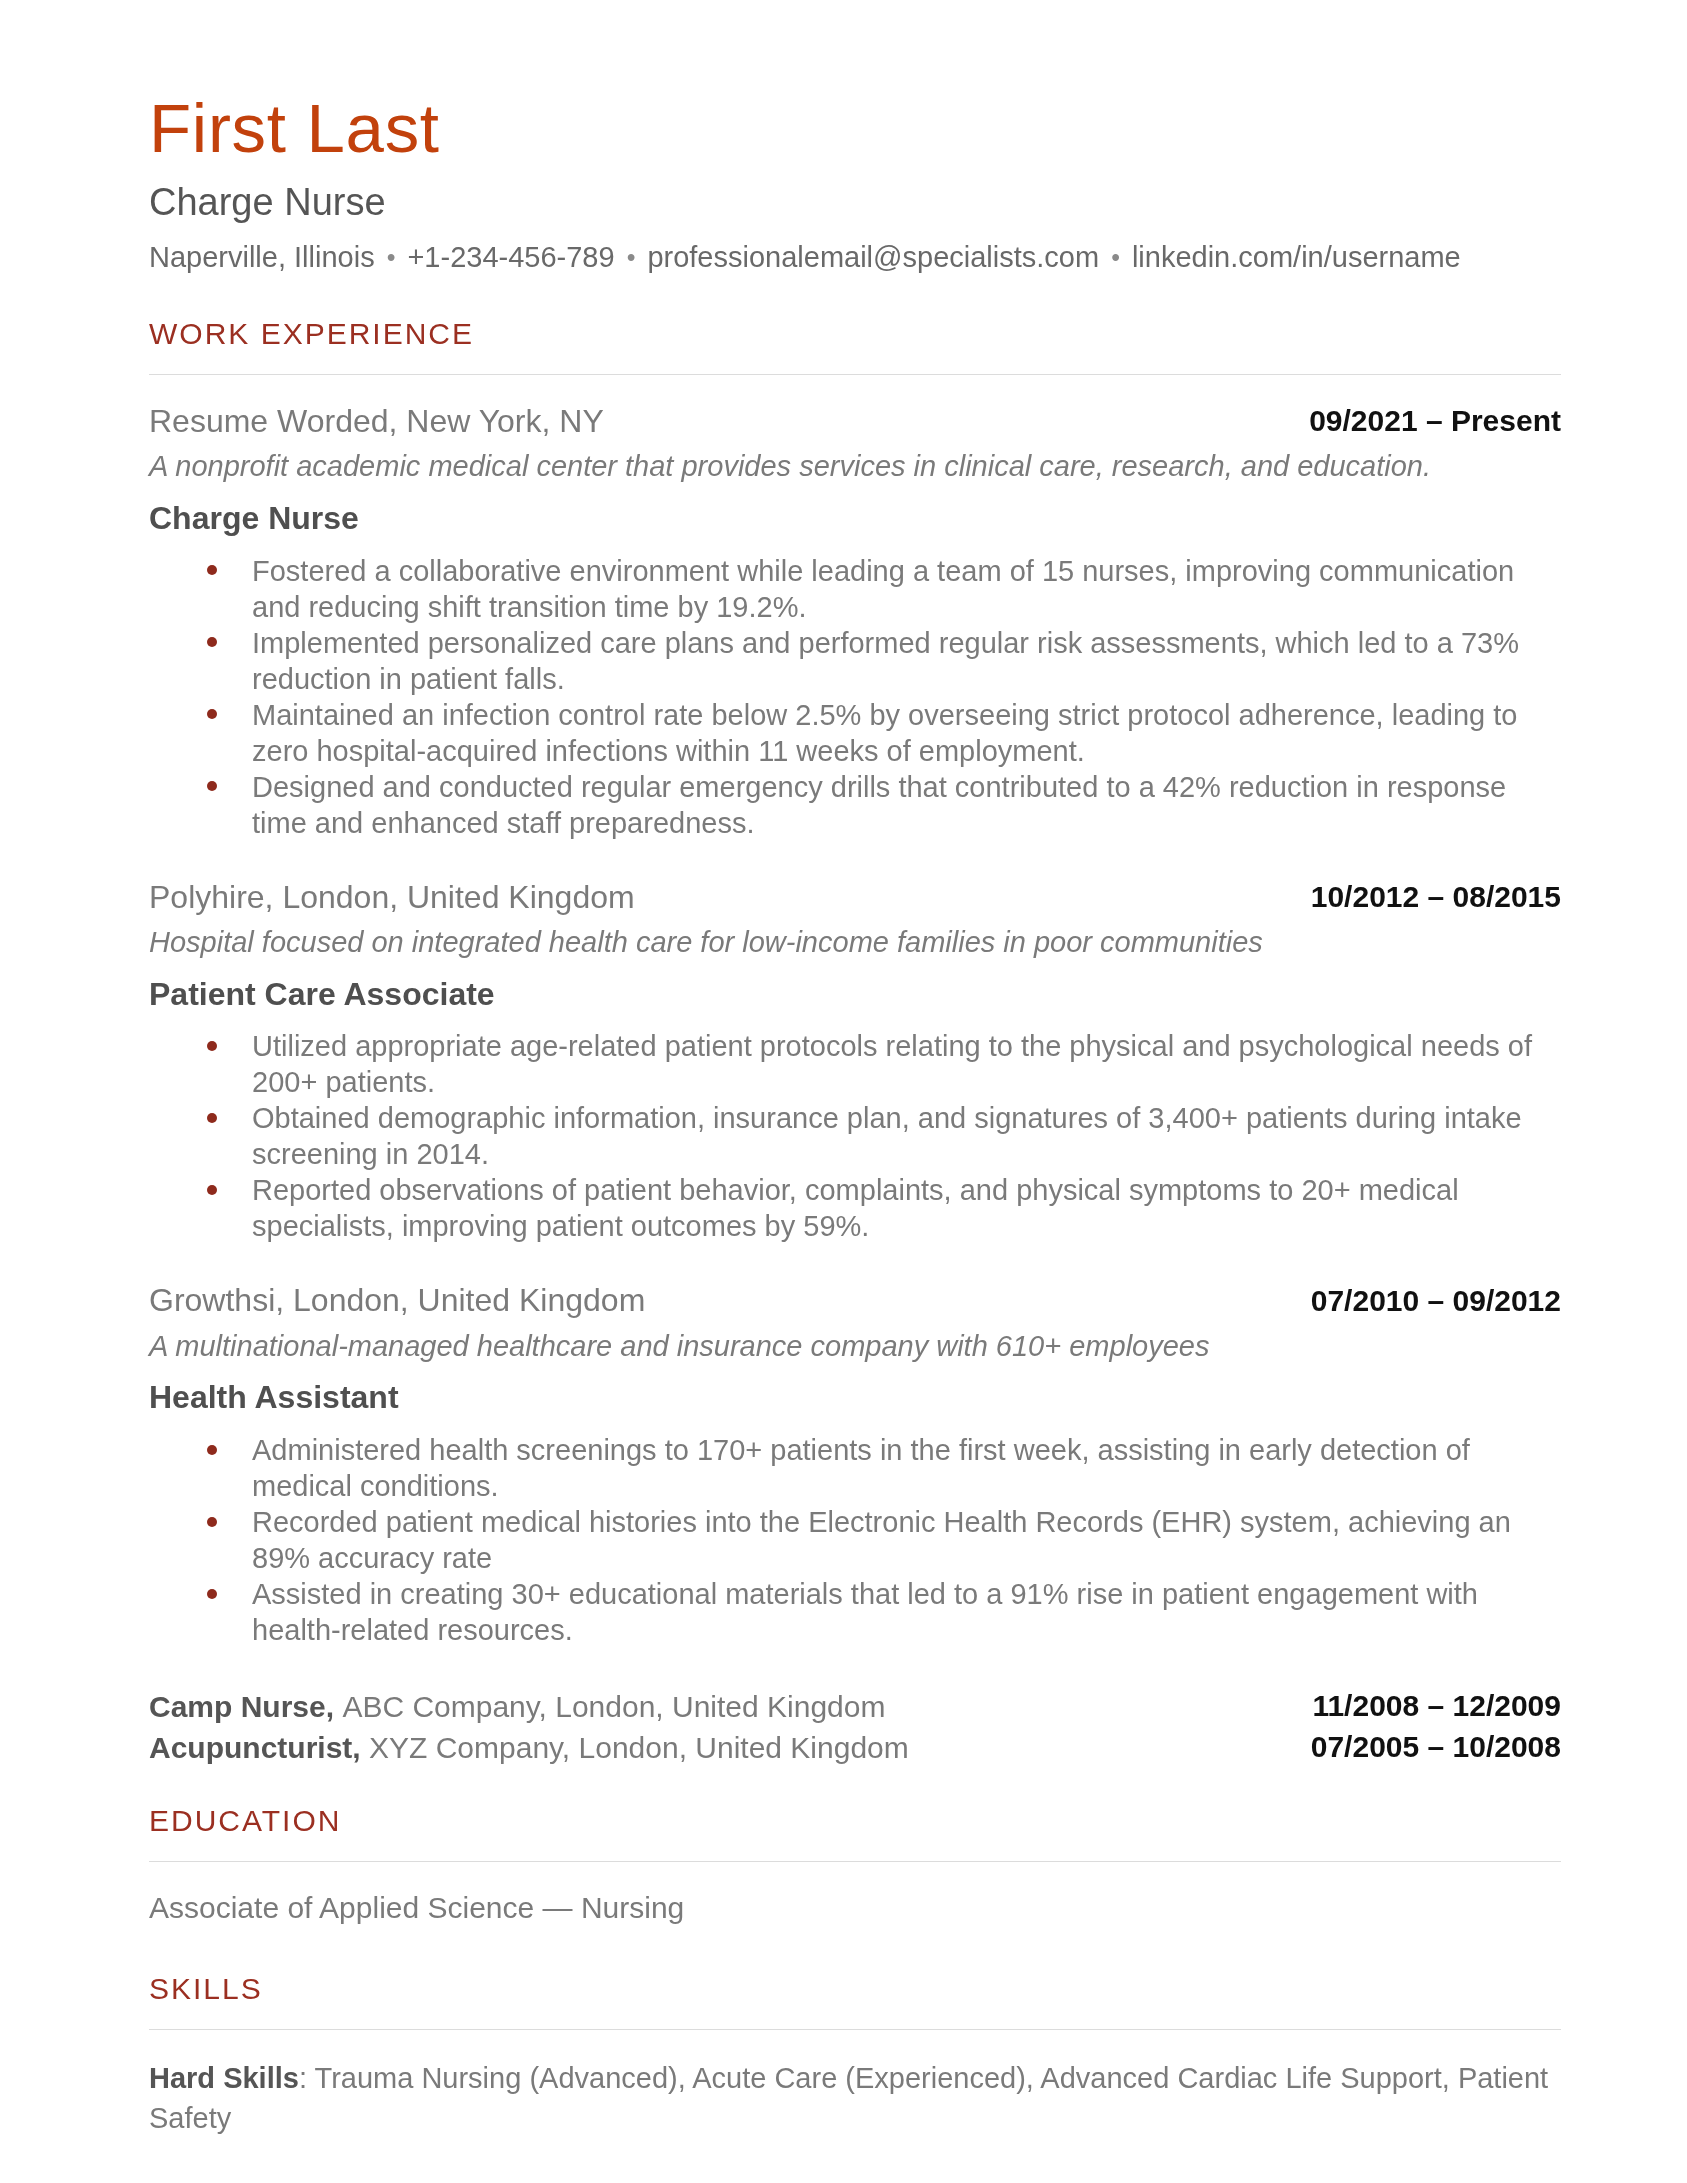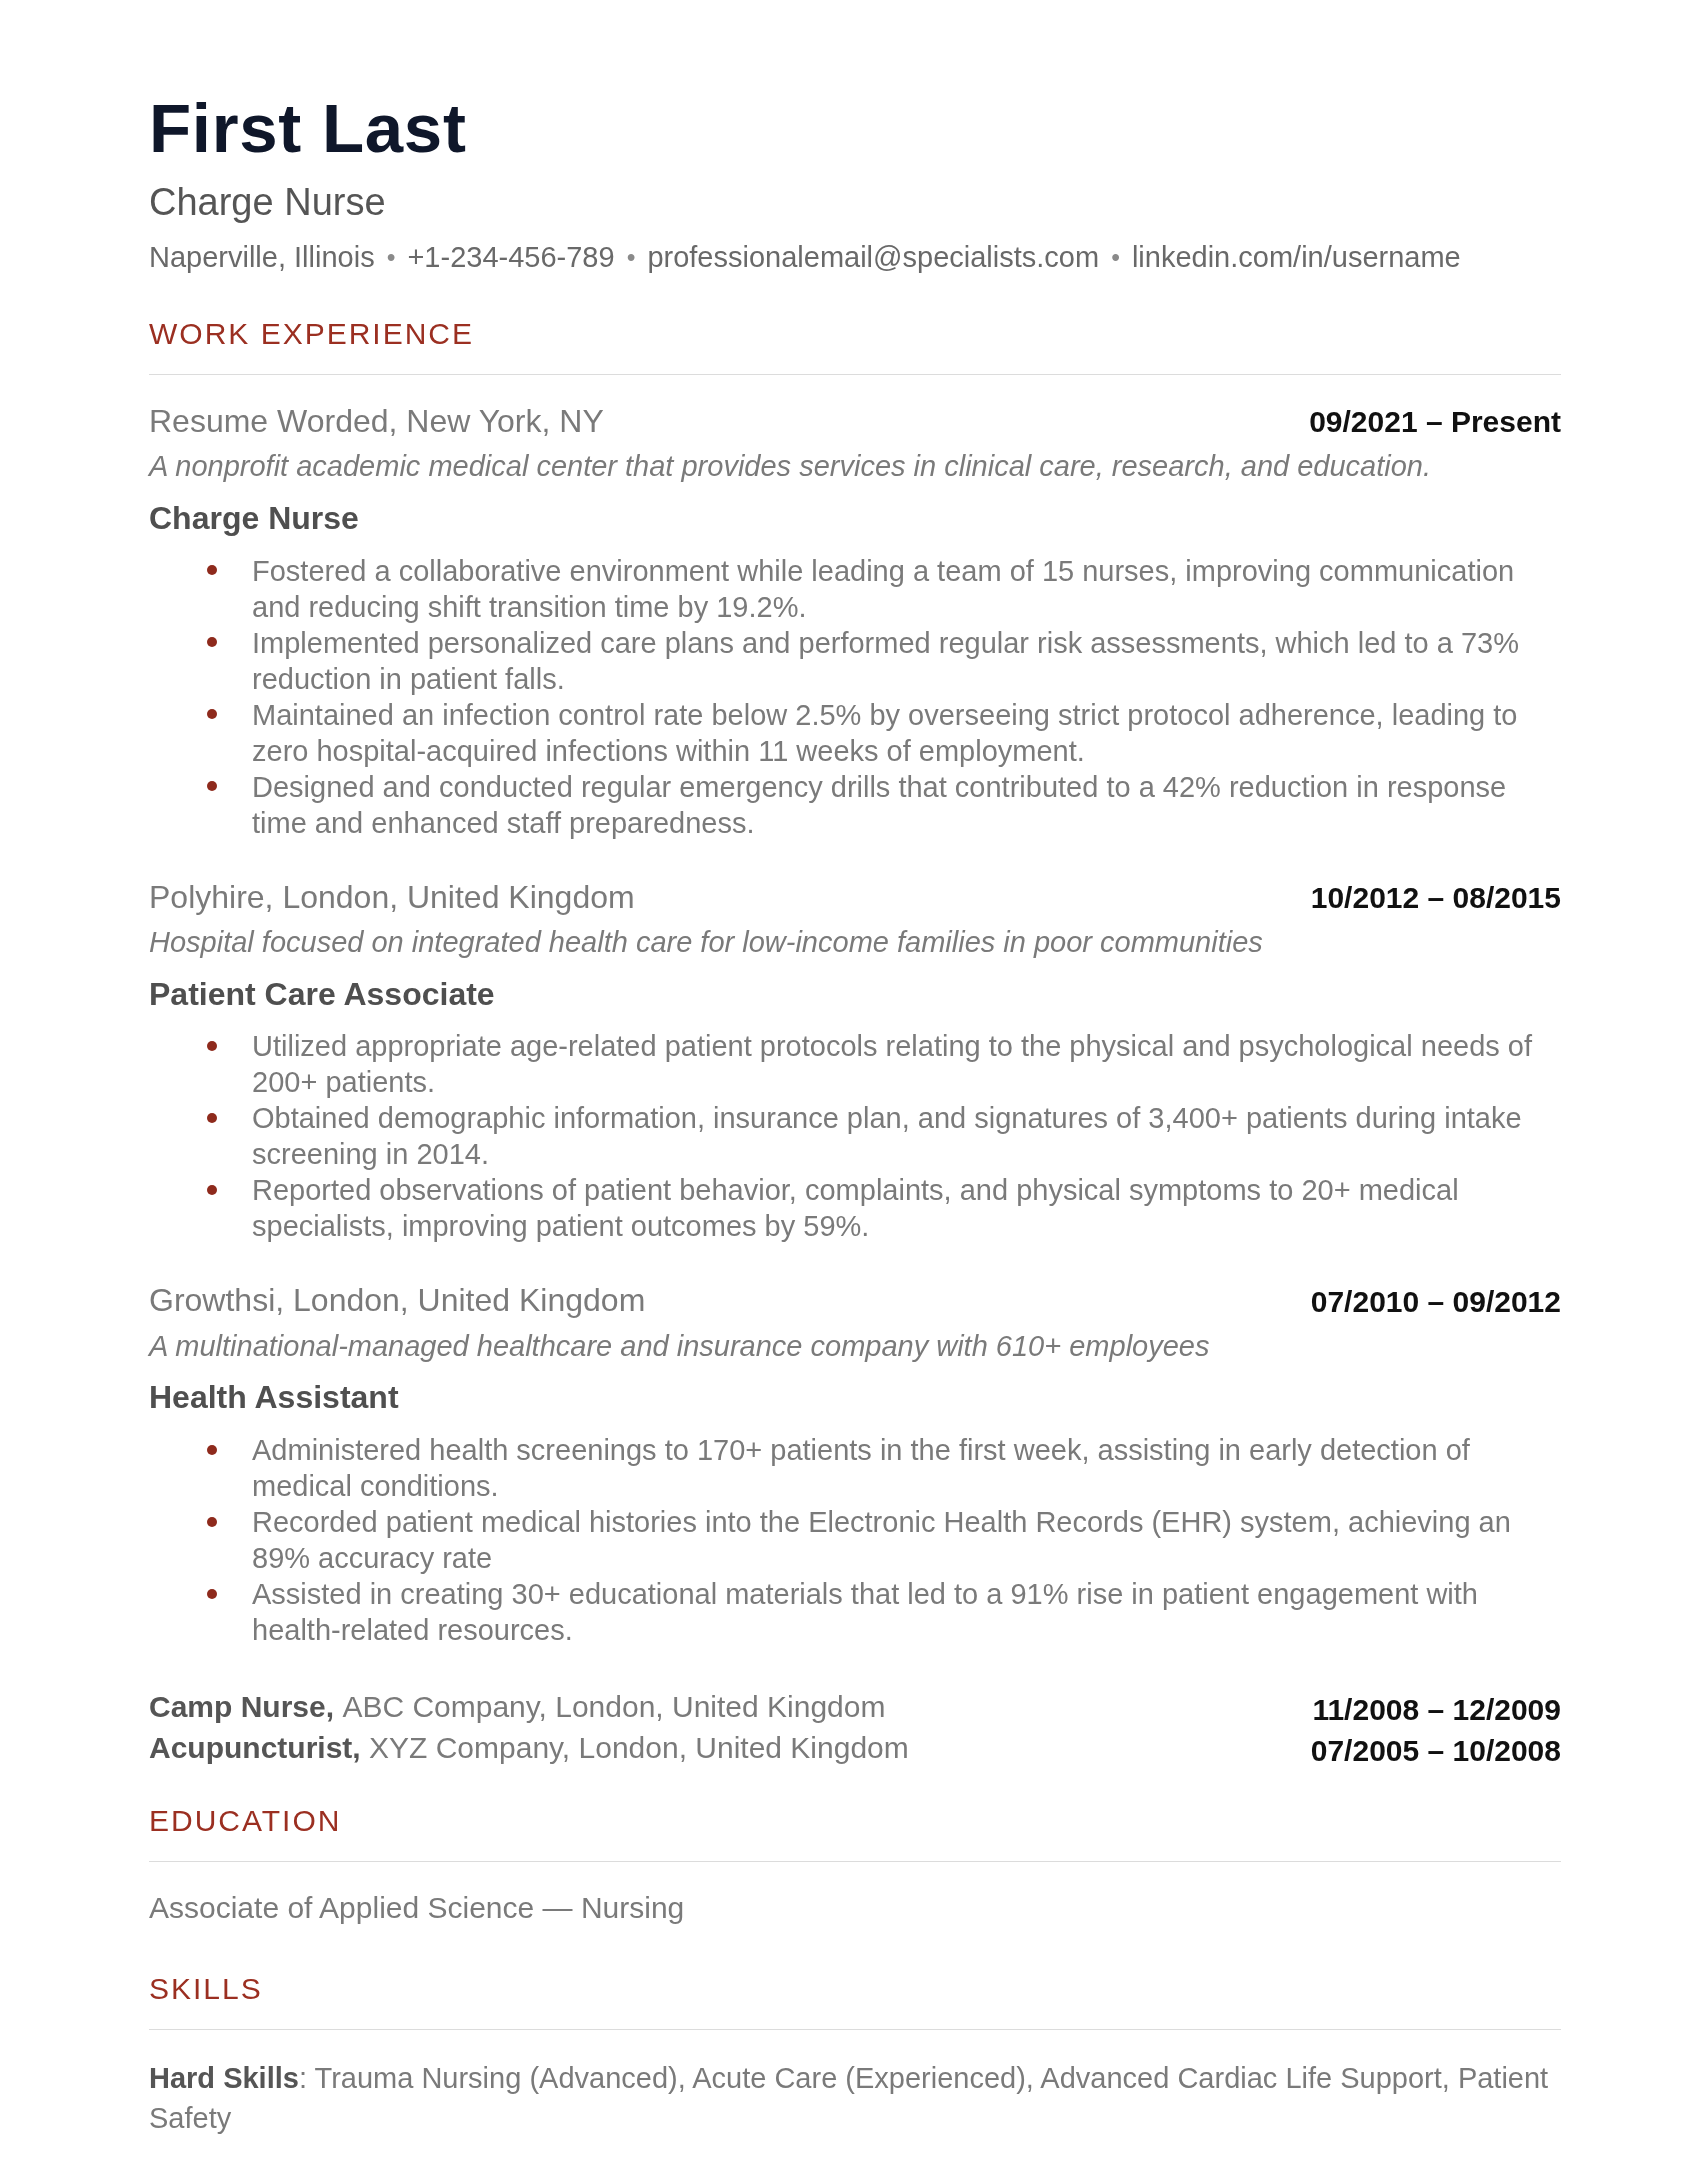--- a/index.html
+++ b/index.html
@@ -10,43 +10,43 @@
   }
   .page {
     box-sizing:border-box;
     width:1687px; height:2183px;
     padding:93px 126px 0 149px;
     background:#ffffff;
     overflow:hidden;
   }
   
   .name {
-    font-size:69px; font-weight:700; line-height:1.05;
-    color:#0f172a; letter-spacing:0.7px;
+    font-size:69px; font-weight:400; line-height:1.05;
+    color:#c2410c; letter-spacing:0.7px;
     margin:0 0 17px 0;
   }
   .subtitle {
     font-size:38px; font-weight:400; color:#555555;
     margin:0 0 16px 0; line-height:1.1;
   }
   .contact {
     font-size:29px; color:#696969; margin:0 0 42px 0; line-height:1.2;
   }
   .contact .sep { color:#8a8a8a; margin:0 12px; font-size:25px; vertical-align:1.3px; }
   
   .section-heading {
     font-size:30px; font-weight:400; color:#9B2F21;
     letter-spacing:2px; margin:0 0 24px 0; line-height:1.1;
   }
   .rule {
     border:none; border-top:1.3px solid #dcdcdc;
     margin:0 0 28px 0; height:0;
   }
   .row {
-    display:flex; justify-content:space-between; align-items:flex-end;
+    display:flex; justify-content:space-between; align-items:center;
   }
   .company { font-size:32px; color:#7a7a7a; line-height:1.15; }
   .dates   { font-size:30px; color:#111111; font-weight:600; white-space:nowrap; line-height:1.15; }
   .summary { font-size:29px; font-style:italic; color:#7a7a7a; margin-top:9.3px; line-height:1.2; }
   .role    { font-size:32px; font-weight:700; color:#4f4f4f; margin-top:16px; line-height:1.15; }
   .job { margin-bottom:38px; }
   ul.bullets { list-style:none; margin:16px 0 0 0; padding:0; }
   ul.bullets li {
     position:relative; padding-left:103px;
     font-size:29px; color:#7a7a7a; line-height:36px;

